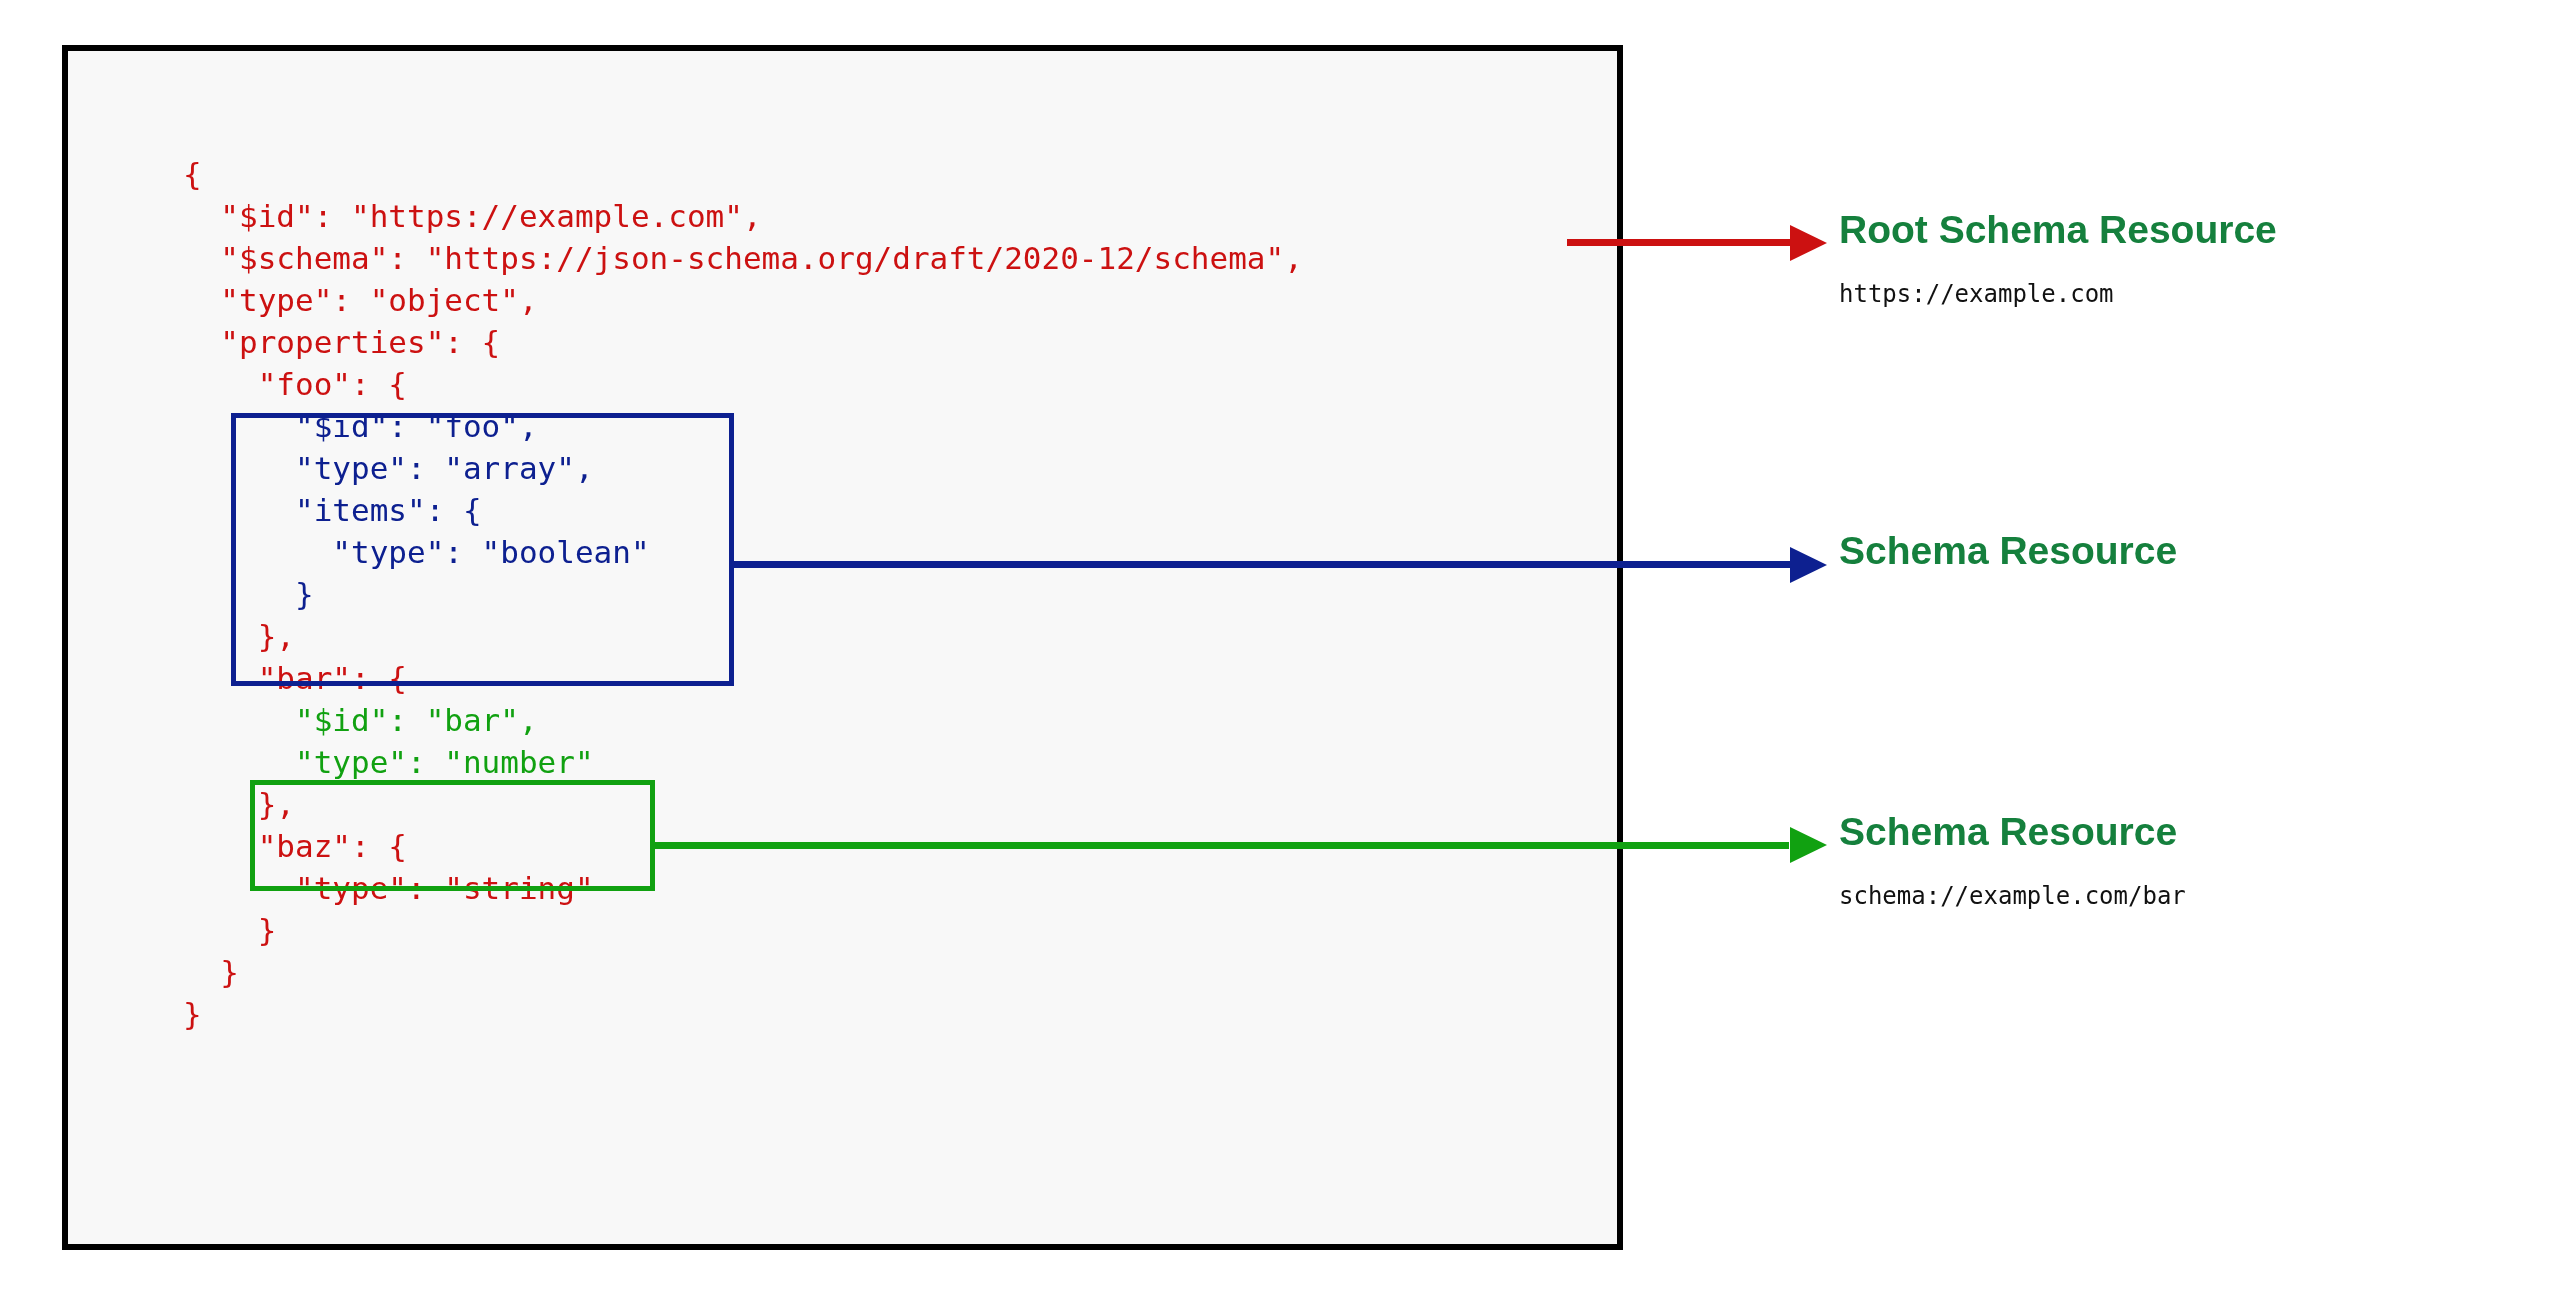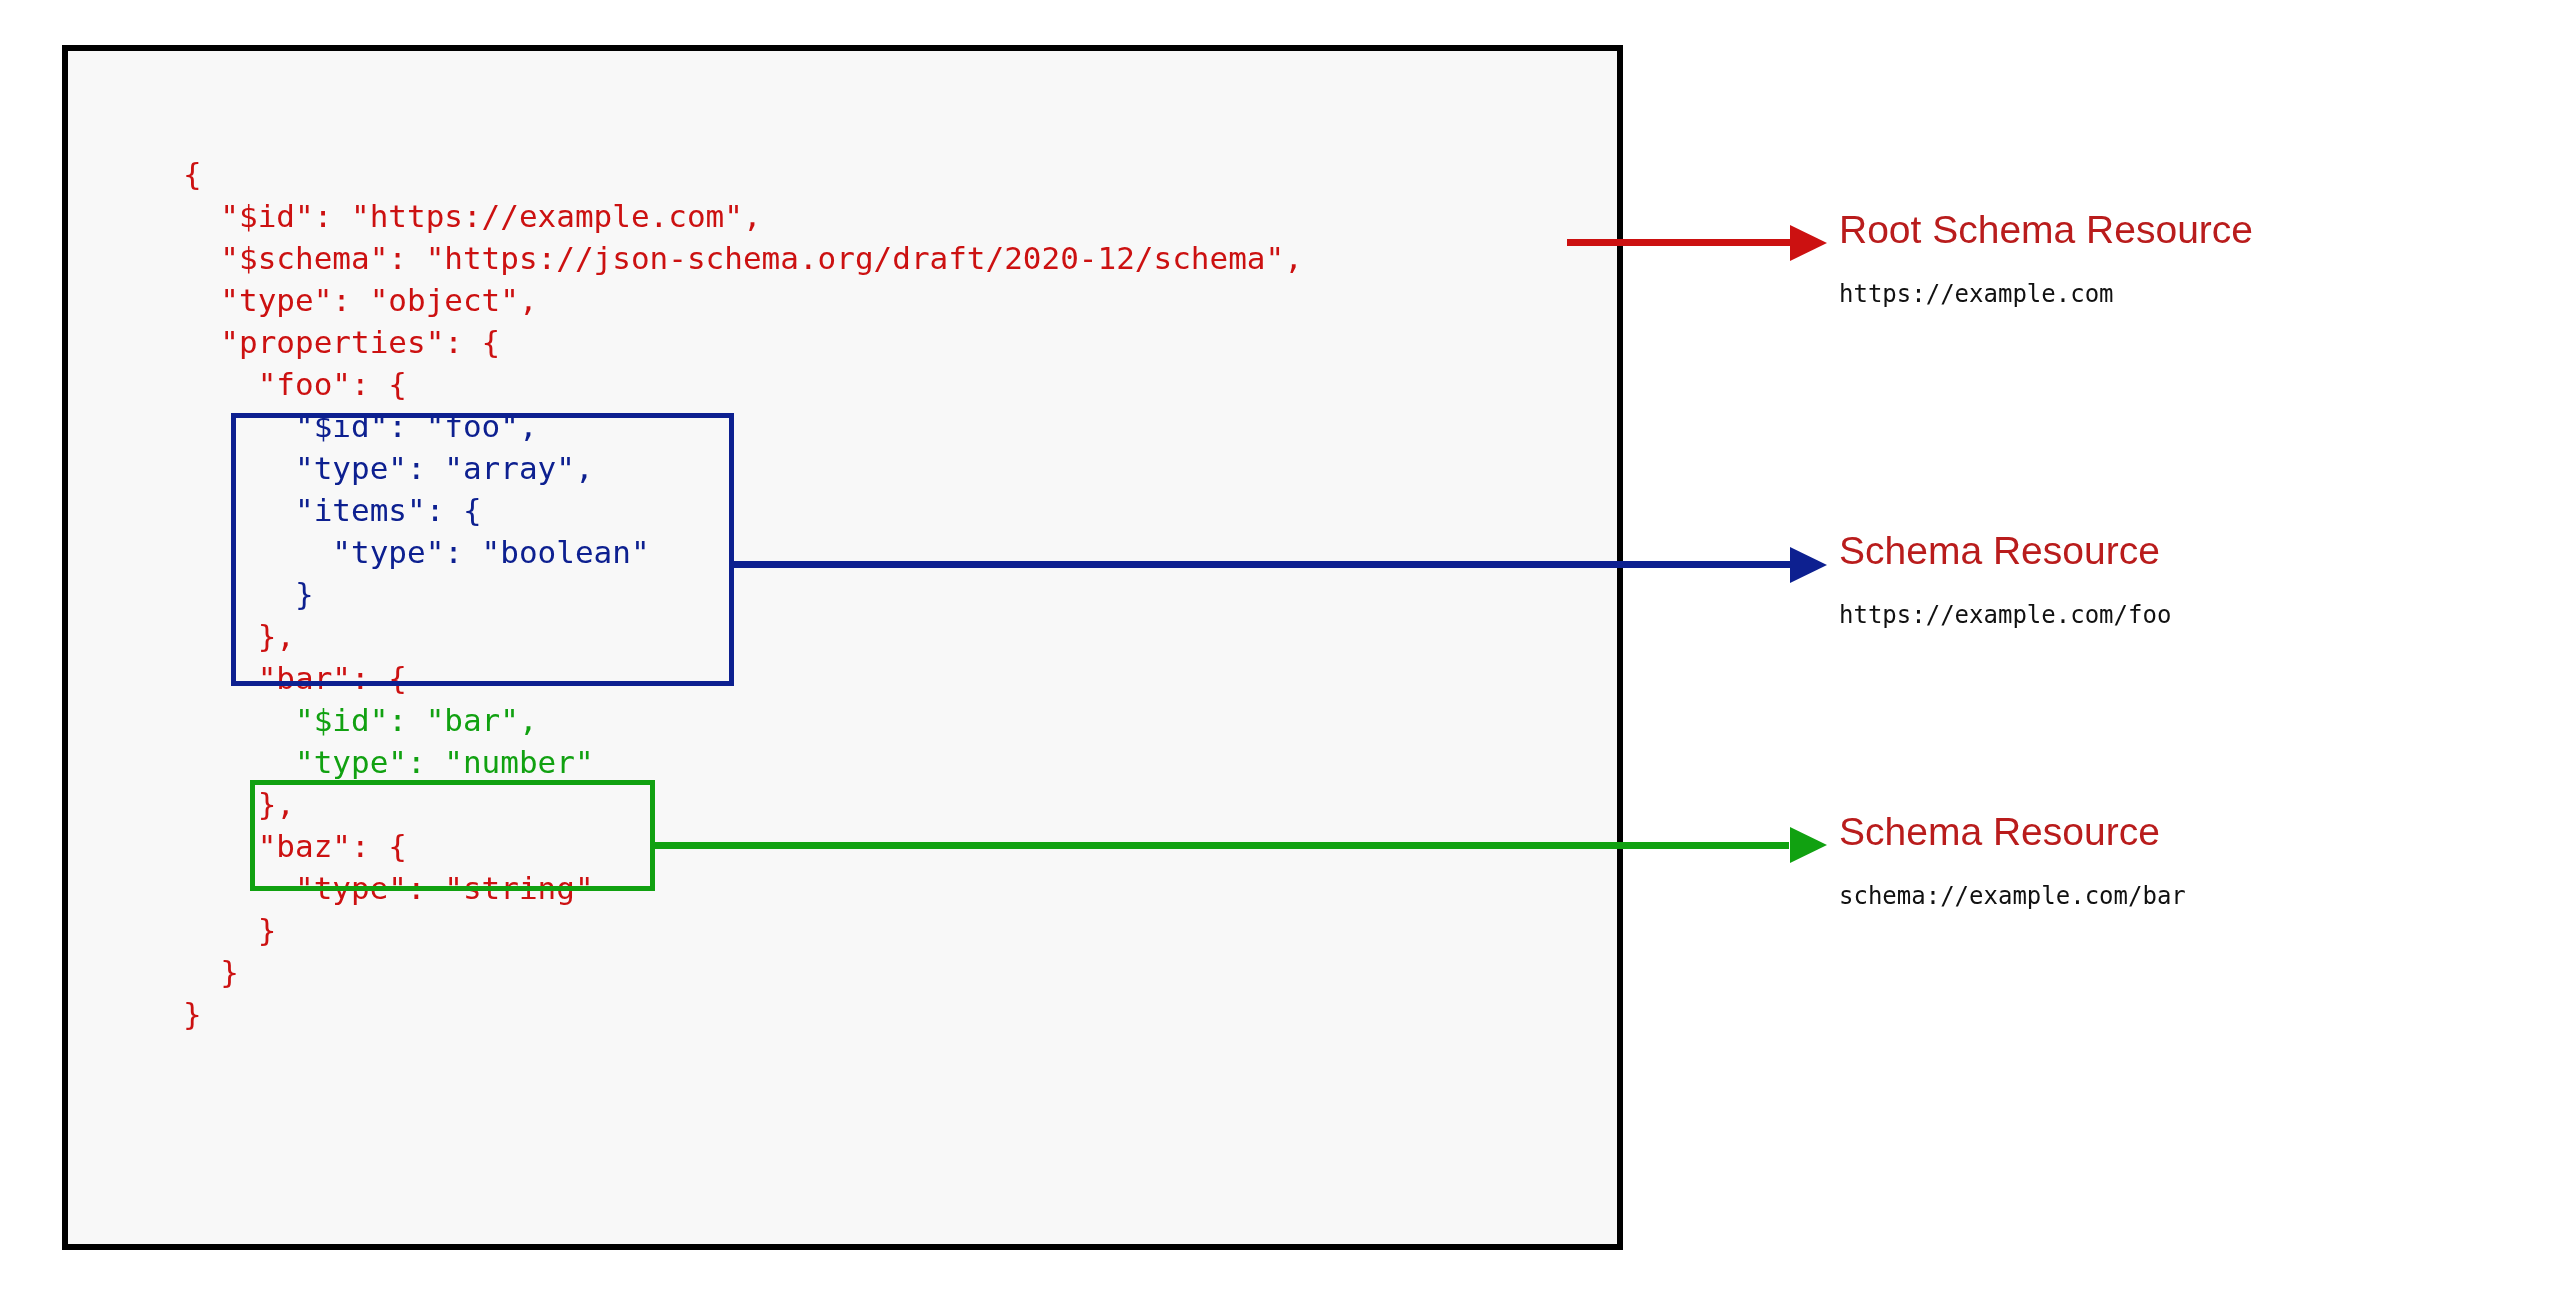--- a/index.html
+++ b/index.html
@@ -89,24 +89,24 @@
   #arrow-bar-head   { left: 1790px; top: 827px; border-left: 37px solid #11a111; }
 
   
   .label-group { position: absolute; left: 1839px; }
   #label-root { top: 207px; }
   #label-foo  { top: 528px; }
   #label-bar  { top: 809px; }
 
   .label-title {
     font-family: "Liberation Sans", sans-serif;
-    font-weight: normal;
+    font-weight: bold;
     font-size: 39px;
     line-height: 45px;
-    color: #b91c1c;
+    color: #15803d;
     white-space: nowrap;
     margin: 0;
   }
   .label-uri {
     font-family: "DejaVu Sans Mono", monospace;
     font-size: 24px;
     line-height: 37px;
     color: #111111;
     white-space: nowrap;
     margin: 0;
@@ -134,21 +134,20 @@
   <div class="arrow-line" id="arrow-bar-line"></div>
   <div class="arrow-head" id="arrow-bar-head"></div>
 
   <div class="label-group" id="label-root">
     <div class="label-title">Root Schema Resource</div>
     <div class="label-uri">https://example.com</div>
   </div>
 
   <div class="label-group" id="label-foo">
     <div class="label-title">Schema Resource</div>
-    <div class="label-uri">https://example.com/foo</div>
   </div>
 
   <div class="label-group" id="label-bar">
     <div class="label-title">Schema Resource</div>
     <div class="label-uri">schema://example.com/bar</div>
   </div>
 
 </div>
 
 

